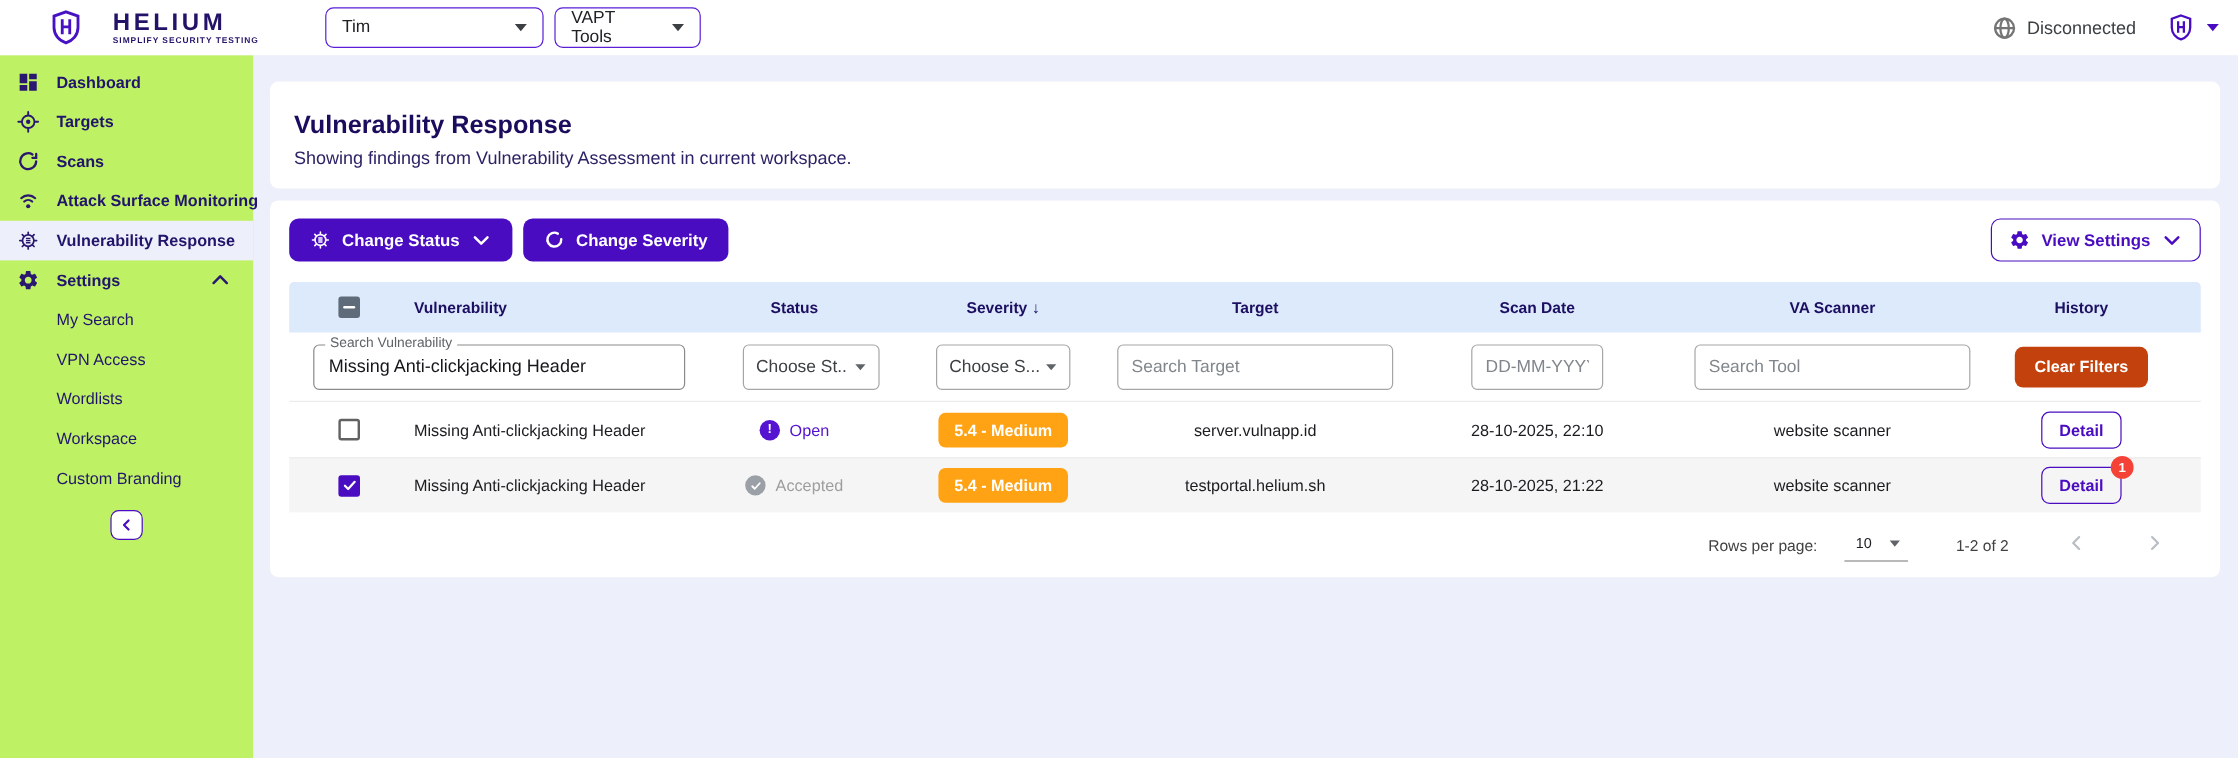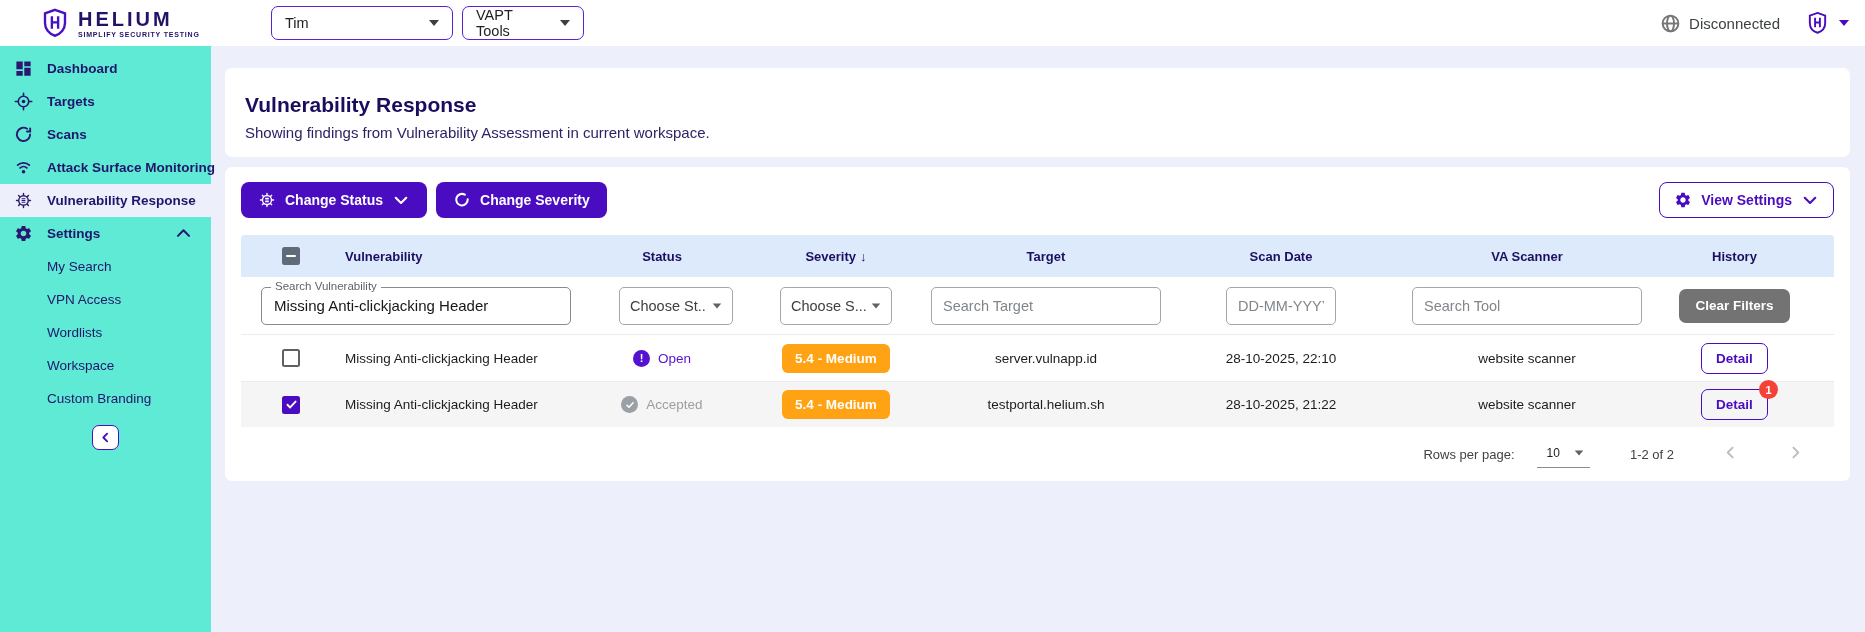--- a/index.html
+++ b/index.html
@@ -1,39 +1,39 @@
 <!DOCTYPE html>
 <html><head>
 <meta charset="utf-8">
 <style>
   * { margin:0; padding:0; box-sizing:border-box; }
   html,body { width:1865px; height:632px; overflow:hidden; }
   body { font-family:"Liberation Sans", sans-serif; background:#edeffa; color:#202124; }
 
   
   .topbar { height:46px; background:#fff; display:flex; align-items:center; position:relative; z-index:2; }
-  .logo { display:flex; align-items:center; gap:8px; margin-left:40px; width:176px; }
+  .logo { display:flex; align-items:center; gap:24px; margin-left:40px; width:176px; }
   .logo svg { width:30px; height:34px; color:#4712c4; }
   .logo-name { font-size:20px; font-weight:bold; letter-spacing:3px; color:#241168; line-height:1; }
   .logo-tag { font-size:7px; font-weight:bold; letter-spacing:.8px; color:#241168; margin-top:2px; }
   .sel-outline { height:34px; border:1.5px solid #5a1fd6; border-radius:7px; background:#fff;
                  display:flex; align-items:center; justify-content:space-between; padding:0 13px;
                  font-size:14.5px; color:#202124; cursor:pointer; }
   .workspace-sel { width:182px; margin-left:55px; }
   .vapt-btn { width:122px; margin-left:9px; gap:12px; font-weight:500; }
   .caret { width:0; height:0; border-left:5px solid transparent; border-right:5px solid transparent; border-top:6px solid #3c4043; }
   .top-right { margin-left:auto; display:flex; align-items:center; margin-right:16px; }
   .globe { width:21px; height:21px; color:#757575; }
   .disc-label { font-size:15px; color:#3c4043; margin-left:8px; }
   .acct-shield { width:23px; height:26px; color:#4a0cc0; margin-left:26px; }
   .acct-caret { margin-left:10px; border-top-color:#4a0cc0; }
 
   
   .body-wrap { display:flex; height:586px; }
-  .sidebar { width:211px; background:#5eead4; padding-top:6px; display:flex; flex-direction:column; }
+  .sidebar { width:211px; background:#bef264; padding-top:6px; display:flex; flex-direction:column; }
   .nav-item { height:33px; display:flex; align-items:center; padding-left:14px; gap:14px; cursor:pointer; }
   .nav-item svg { width:19px; height:19px; color:#2a1770; flex:0 0 auto; }
   .nav-label { font-size:13.5px; font-weight:600; color:#21156b; white-space:nowrap; }
   .nav-item.active { background:#edeffa; }
   .nav-item.active .nav-label { font-weight:bold; }
   .nav-item.bold .nav-label { font-weight:bold; }
   .nav-sub { height:33px; display:flex; align-items:center; padding-left:47px; cursor:pointer; }
   .nav-sub .nav-label { font-weight:500; }
   .chev-up { margin-left:auto; margin-right:18px; width:12px; height:12px; color:#21156b; }
   .collapse-btn { width:27px; height:25px; border:1.5px solid #4a0cc0; border-radius:7px; background:#fff;
@@ -73,21 +73,21 @@
   .vuln-field input { border:none; outline:none; width:100%; font-size:15px; color:#17161a; font-family:inherit; }
   .fselect { height:38px; border:1px solid #a6a6a6; border-radius:5px; display:flex; align-items:center;
              justify-content:space-between; padding:0 10px; font-size:14.5px; color:#3c4043;
              background:#fff; cursor:pointer; justify-self:center; }
   .fselect .caret { border-top-color:#5f6368; transform:scale(.85); }
   .f-status { width:114px;margin-left:28px; } .f-sev { width:112px; }
   .finput { height:38px; border:1px solid #a6a6a6; border-radius:5px; padding:0 11px; font-size:14.5px;
             color:#17161a; font-family:inherit; outline:none; justify-self:center; background:#fff; }
   .finput::placeholder { color:#80868b; }
   .f-target { width:238px; } .f-date { width:110px; text-align:left; } .f-tool { width:230px; }
-  .clear-btn { height:34px; padding:0 16px; background:#737373; color:#fff; border:none; border-radius:7px;
+  .clear-btn { height:34px; padding:0 16px; background:#c2410c; color:#fff; border:none; border-radius:7px;
                font-size:13.5px; font-weight:bold; font-family:inherit; cursor:pointer; justify-self:center; }
 
   .data-row { height:46px; font-size:13.5px; color:#1c1b1f; }
   .data-row + .data-row { border-top:1px solid #ececec; }
   .data-row.selected { background:#f5f5f5; }
   .cell-vuln { padding-left:22px; }
   .cb { width:18px; height:18px; border-radius:2.5px; cursor:pointer; }
   .cb-unchecked { border:2px solid #616161; background:#fff; }
   .cb-checked { background:#4a0cc0; display:flex; align-items:center; justify-content:center; }
   .cb-checked svg { width:13px; height:13px; color:#fff; }

